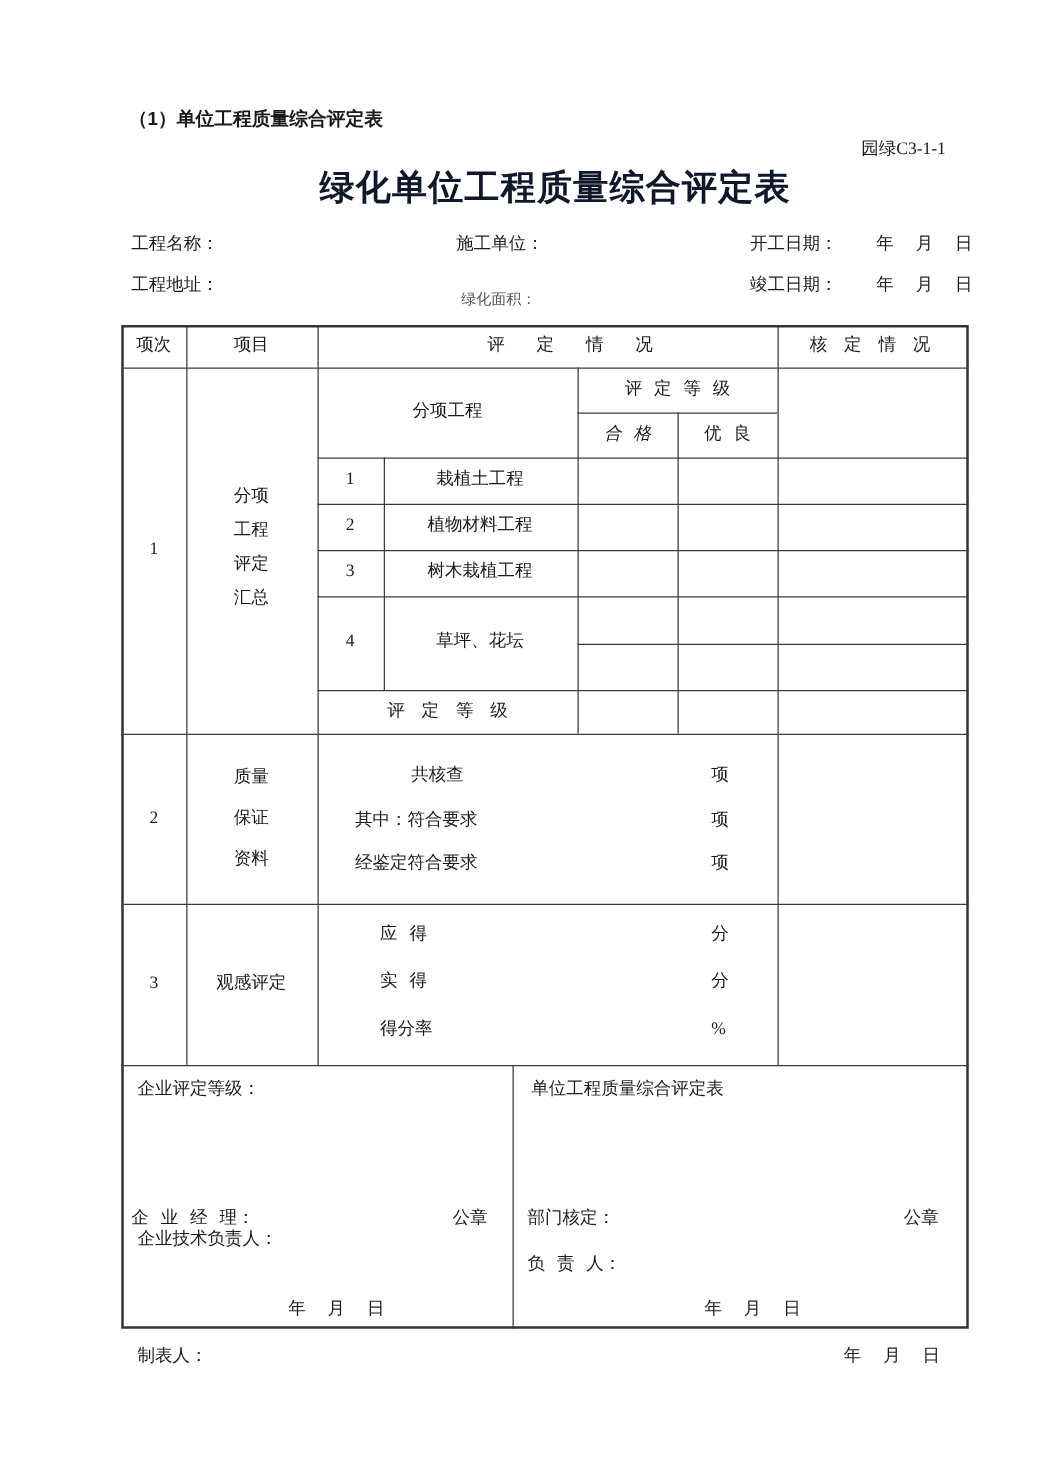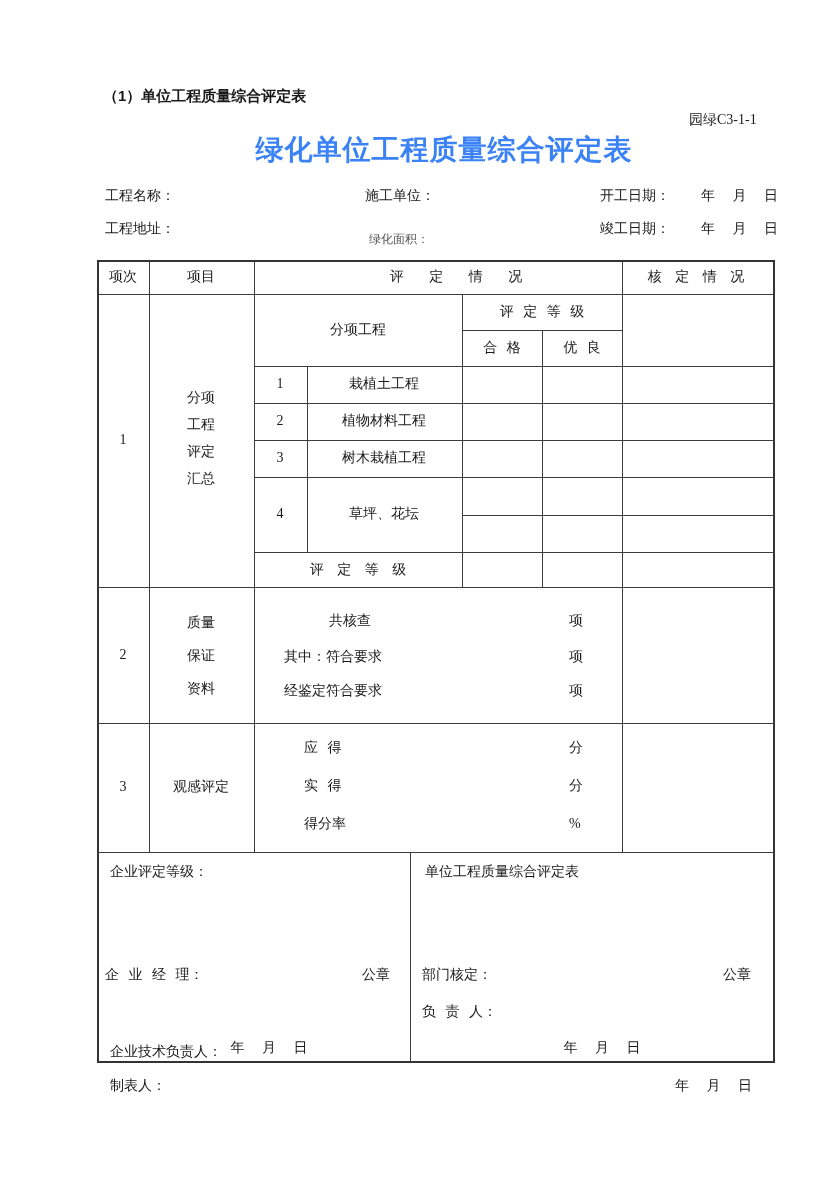--- a/index.html
+++ b/index.html
@@ -6,21 +6,21 @@
   .page{
     position:relative;width:838px;height:1186px;background:#ffffff;
     font-family:"Liberation Serif","DejaVu Serif",serif;color:#1a1a1a;
     overflow:hidden;
     margin-left:17px;
   }
   .t{position:absolute;font-size:14px;line-height:20px;white-space:pre;color:#1a1a1a;}
   .c{transform:translate(-50%,-50%);text-align:center;}
   .l{transform:translate(0,-50%);}
   .hei{font-family:"Liberation Sans","DejaVu Sans",sans-serif;font-weight:700;}
-  .title{font-size:28px;line-height:34px;letter-spacing:1px;color:#3b82f6;}
+  .title{font-size:28px;line-height:34px;letter-spacing:1px;color:#0f172a;}
   .small{font-size:12px;color:#555;}
   .frame{
     position:absolute;left:80px;top:260px;width:678px;height:803px;
     border:2px solid #333;box-sizing:border-box;
   }
   .vline{position:absolute;width:1px;background:#3c3c3c;}
   .hline{position:absolute;height:1px;background:#3c3c3c;}
   .ws6{word-spacing:6px;}
   .ws10{word-spacing:10px;}
   .ws14{word-spacing:14px;}
@@ -51,21 +51,21 @@
   <div class="t c ws22" style="left:439px;top:277px;">评 定 情 况</div>
   <div class="t c ws10" style="left:679px;top:277px;">核 定 情 况</div>
 
   <div class="t c" style="left:106px;top:440px;">1</div>
   <div class="t c" style="left:184px;top:438px;line-height:27px;">分项
 工程
 评定
 汇总</div>
   <div class="t c" style="left:341px;top:330px;">分项工程</div>
   <div class="t c ws6" style="left:525px;top:312px;">评 定 等 级</div>
-  <div class="t c ws6" style="left:485px;top:348px;">合 格</div>
+  <div class="t c ws6" style="left:485px;top:348px;font-style:italic;">合 格</div>
   <div class="t c ws6" style="left:565px;top:348px;">优 良</div>
 
   <div class="t c" style="left:263px;top:384px;">1</div>
   <div class="t c" style="left:367px;top:384px;">栽植土工程</div>
   <div class="t c" style="left:263px;top:421px;">2</div>
   <div class="t c" style="left:367px;top:421px;">植物材料工程</div>
   <div class="t c" style="left:263px;top:458px;">3</div>
   <div class="t c" style="left:367px;top:458px;">树木栽植工程</div>
   <div class="t c" style="left:263px;top:514px;">4</div>
   <div class="t c" style="left:367px;top:514px;">草坪、花坛</div>
@@ -88,21 +88,21 @@
   <div class="t l ws6" style="left:287px;top:748px;">应 得</div>
   <div class="t l" style="left:552px;top:748px;">分</div>
   <div class="t l ws6" style="left:287px;top:786px;">实 得</div>
   <div class="t l" style="left:552px;top:786px;">分</div>
   <div class="t l" style="left:287px;top:824px;">得分率</div>
   <div class="t l" style="left:552px;top:824px;">%</div>
 
   <div class="t l" style="left:93px;top:872px;">企业评定等级：</div>
   <div class="t l ws6" style="left:88px;top:975px;">企 业 经 理：</div>
   <div class="t l" style="left:345px;top:975px;">公章</div>
-  <div class="t l" style="left:93px;top:1052px;">企业技术负责人：</div>
+  <div class="t l" style="left:93px;top:992px;">企业技术负责人：</div>
   <div class="t c ws14" style="left:252px;top:1048px;">年 月 日</div>
 
   <div class="t l" style="left:408px;top:872px;">单位工程质量综合评定表</div>
   <div class="t l" style="left:405px;top:975px;">部门核定：</div>
   <div class="t l" style="left:706px;top:975px;">公章</div>
   <div class="t l ws6" style="left:405px;top:1012px;">负 责 人：</div>
   <div class="t c ws14" style="left:585px;top:1048px;">年 月 日</div>
 
   <div class="t l" style="left:93px;top:1086px;">制表人：</div>
   <div class="t l ws14" style="left:658px;top:1086px;">年 月 日</div>

